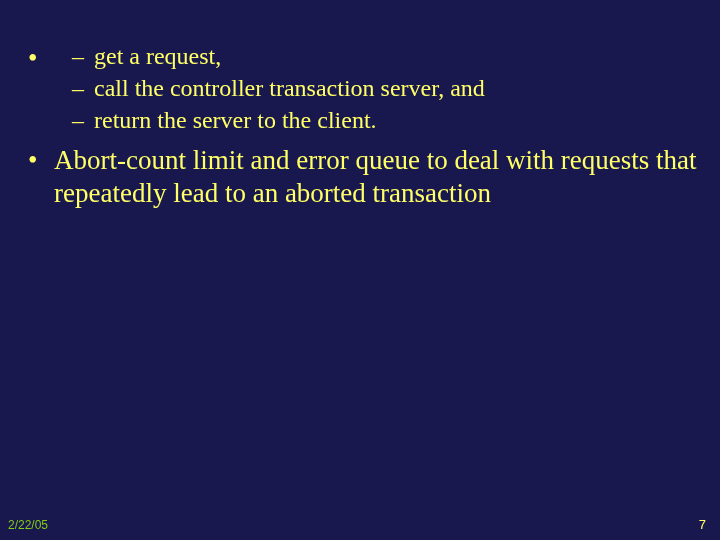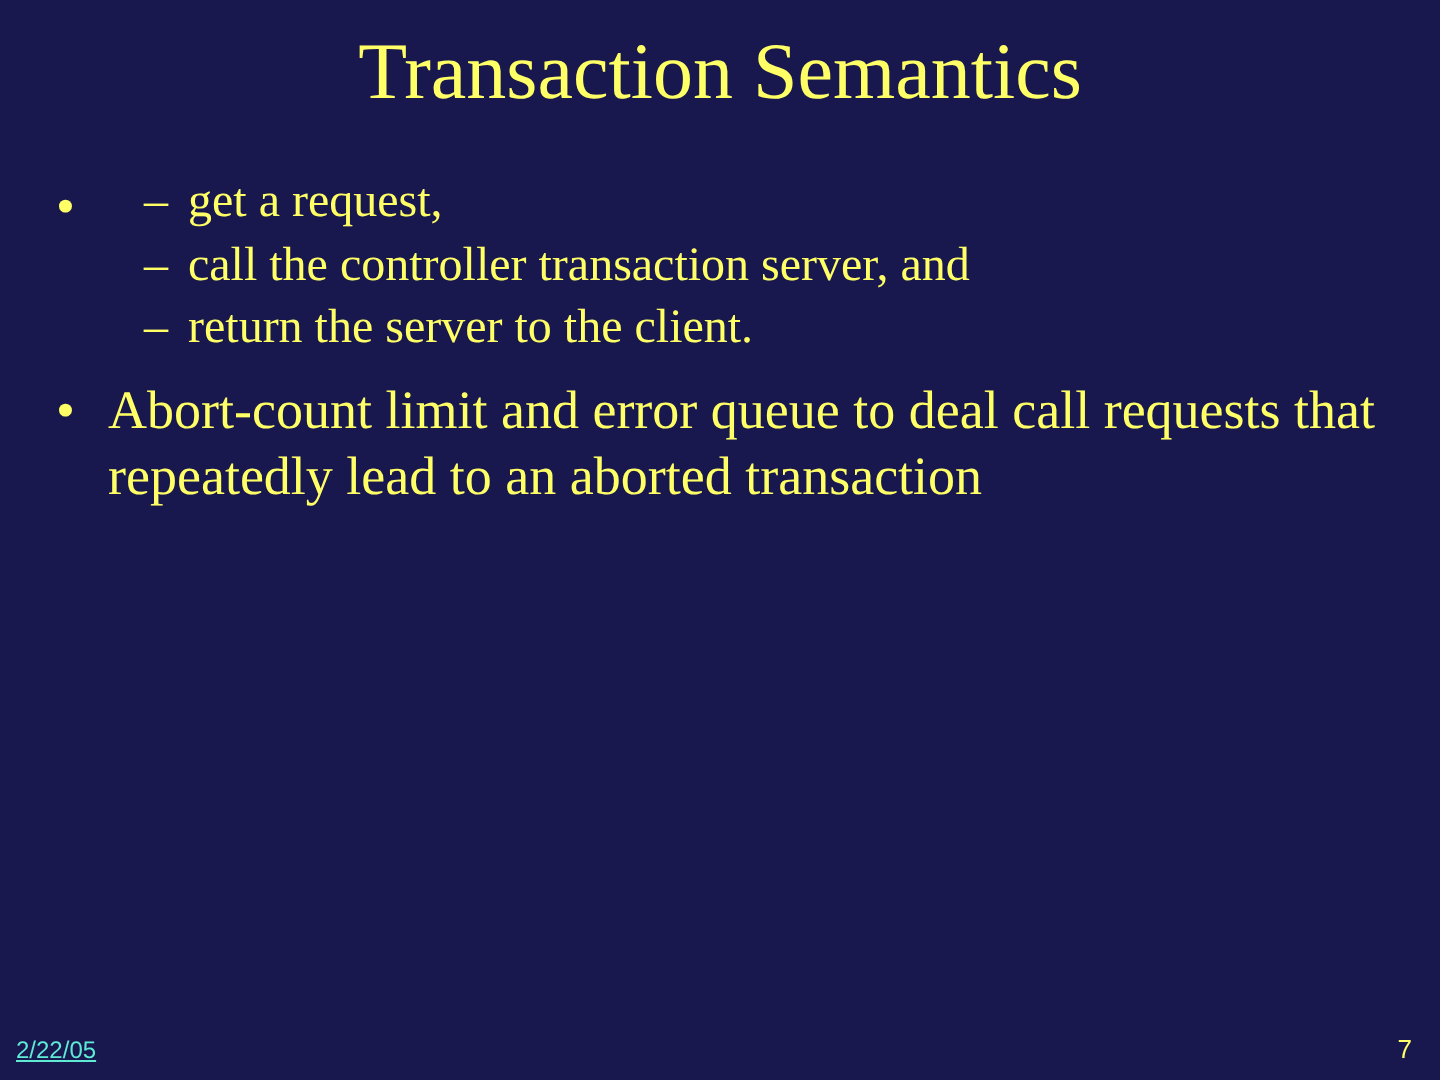--- a/index.html
+++ b/index.html
@@ -62,58 +62,56 @@
     position: absolute;
     left: 0;
     top: 0;
   }
   .footer-date {
     position: absolute;
     left: 8px;
     bottom: 8px;
     font-family: Arial, Helvetica, sans-serif;
     font-size: 12px;
-    color: #5eead4;
-    text-decoration: underline;
+    color: #84cc16;
   }
   .footer-page {
     position: absolute;
     right: 14px;
     bottom: 8px;
     font-family: Arial, Helvetica, sans-serif;
     font-size: 13px;
     color: #ffff66;
   }
 </style>
 </head>
 <body>
 
 <div class="slide">
 
   <div class="title">
-    <div>Transaction Semantics</div>
   </div>
 
   <div class="body">
     <ul class="level1">
       <li>
         <ul class="level2">
           <li>
             <span>get a request,</span>
           </li>
           <li>
             <span>call the controller transaction server, and</span>
           </li>
           <li>
             <span>return the server to the client.</span>
           </li>
         </ul>
       </li>
       <li>
-        <span>Abort-count limit and error queue to deal call requests that repeatedly lead to an aborted transaction</span>
+        <span>Abort-count limit and error queue to deal with requests that repeatedly lead to an aborted transaction</span>
       </li>
     </ul>
   </div>
 
   <div class="footer-date">2/22/05</div>
   <div class="footer-page">7</div>
 
 </div>
 
 </body></html>

